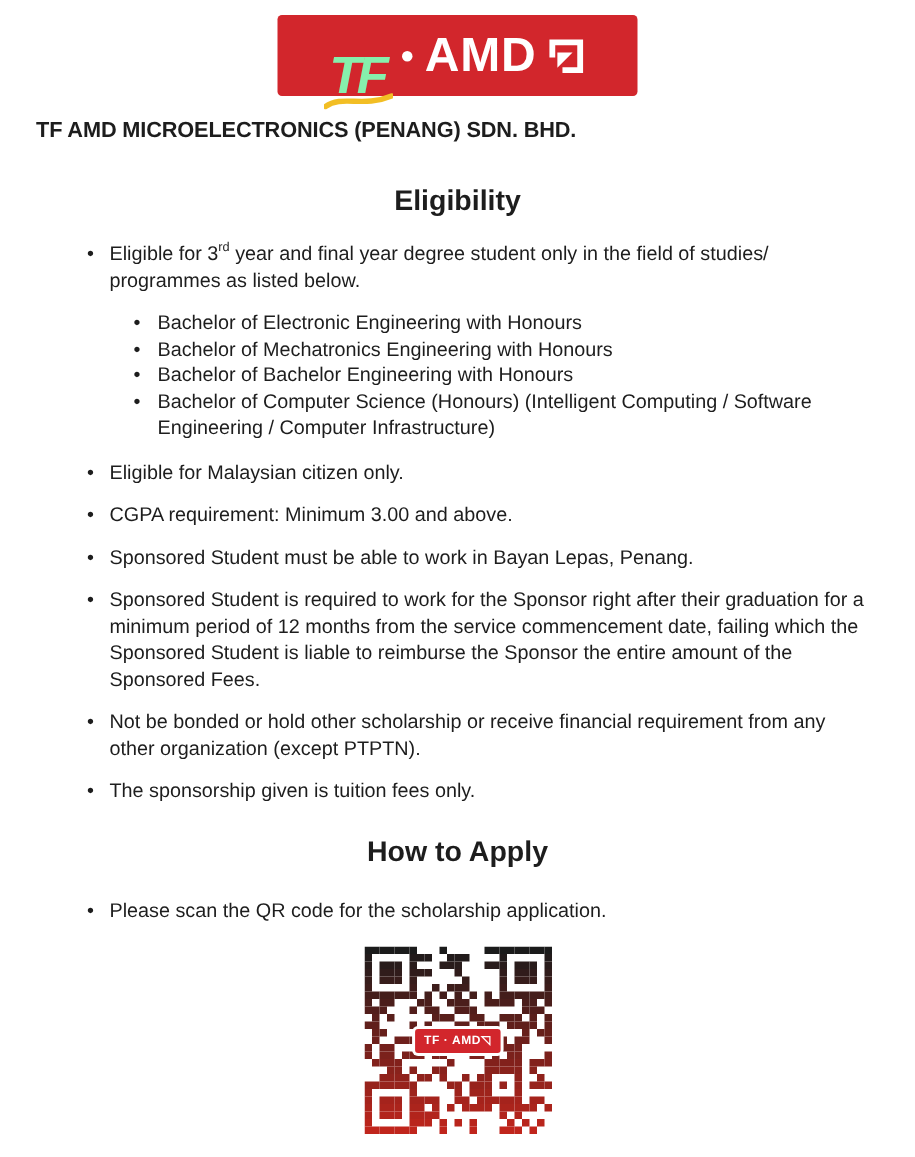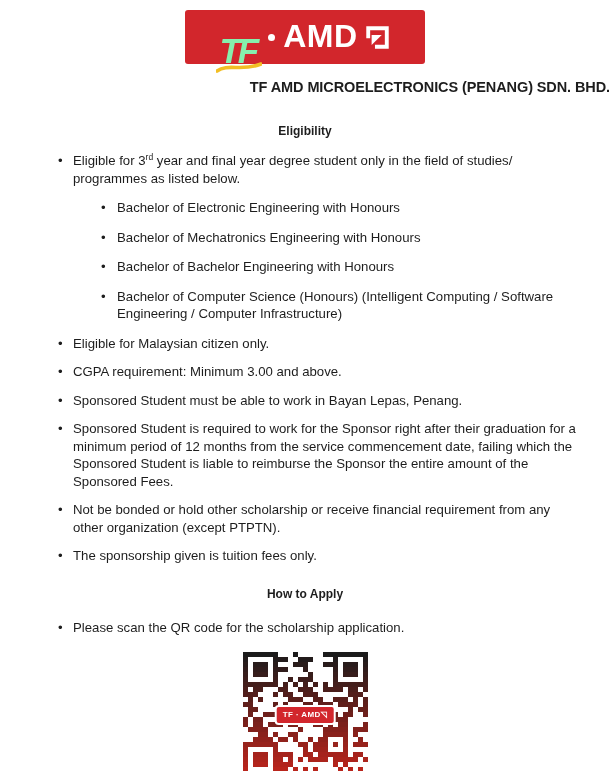--- a/index.html
+++ b/index.html
@@ -31,40 +31,40 @@
   .logo .tf svg{position:absolute;left:-3px;bottom:-6px;}
   .logo .dot{width:7px;height:7px;border-radius:50%;background:#fff;margin:0 8px 0 6px;}
   .logo .amd{
     font-weight:bold;font-size:32px;color:#ffffff;letter-spacing:.5px;line-height:1;
     margin-right:6px;top:-1px;position:relative;
   }
   .logo .amd-mark{display:block;}
 
   
   .h-company{
-    text-align:right;font-weight:bold;font-size:14.5px;
-    margin-top:15px;letter-spacing:-0.1px;
+    text-align:left;font-weight:bold;font-size:14.5px;
+    margin-top:15px;letter-spacing:-0.1px;padding-left:24px;
   }
   .h-section{
-    text-align:center;font-weight:bold;font-size:12px;
+    text-align:center;font-weight:bold;font-size:19px;
   }
   .h-eligibility{margin-top:29px;}
   .h-apply{margin-top:22px;margin-bottom:18px;}
 
   
   ul{list-style:none;margin:0;padding:0;}
   .content{
     font-size:13.2px;line-height:17.5px;
     padding:0 30px 0 57px;
   }
   .main-list{margin-top:14px;}
   .li1{position:relative;padding-left:16px;margin-bottom:11px;}
   .li1::before{content:"\2022";position:absolute;left:1px;top:0;}
   .sub-list{margin:11px 0 12px 15px;}
-  .li2{position:relative;padding-left:17px;margin:12px;}
+  .li2{position:relative;padding-left:17px;margin:0;}
   .li2::before{content:"\2022";position:absolute;left:1px;top:0;}
   sup{font-size:8.5px;line-height:0;}
 
   
   .qr-wrap{
     width:125px;height:125px;margin:16px auto 0;position:relative;
   }
   .qr-wrap svg{display:block;}
   .qr-badge{
     position:absolute;left:50%;top:50%;transform:translate(-50%,-50%);

